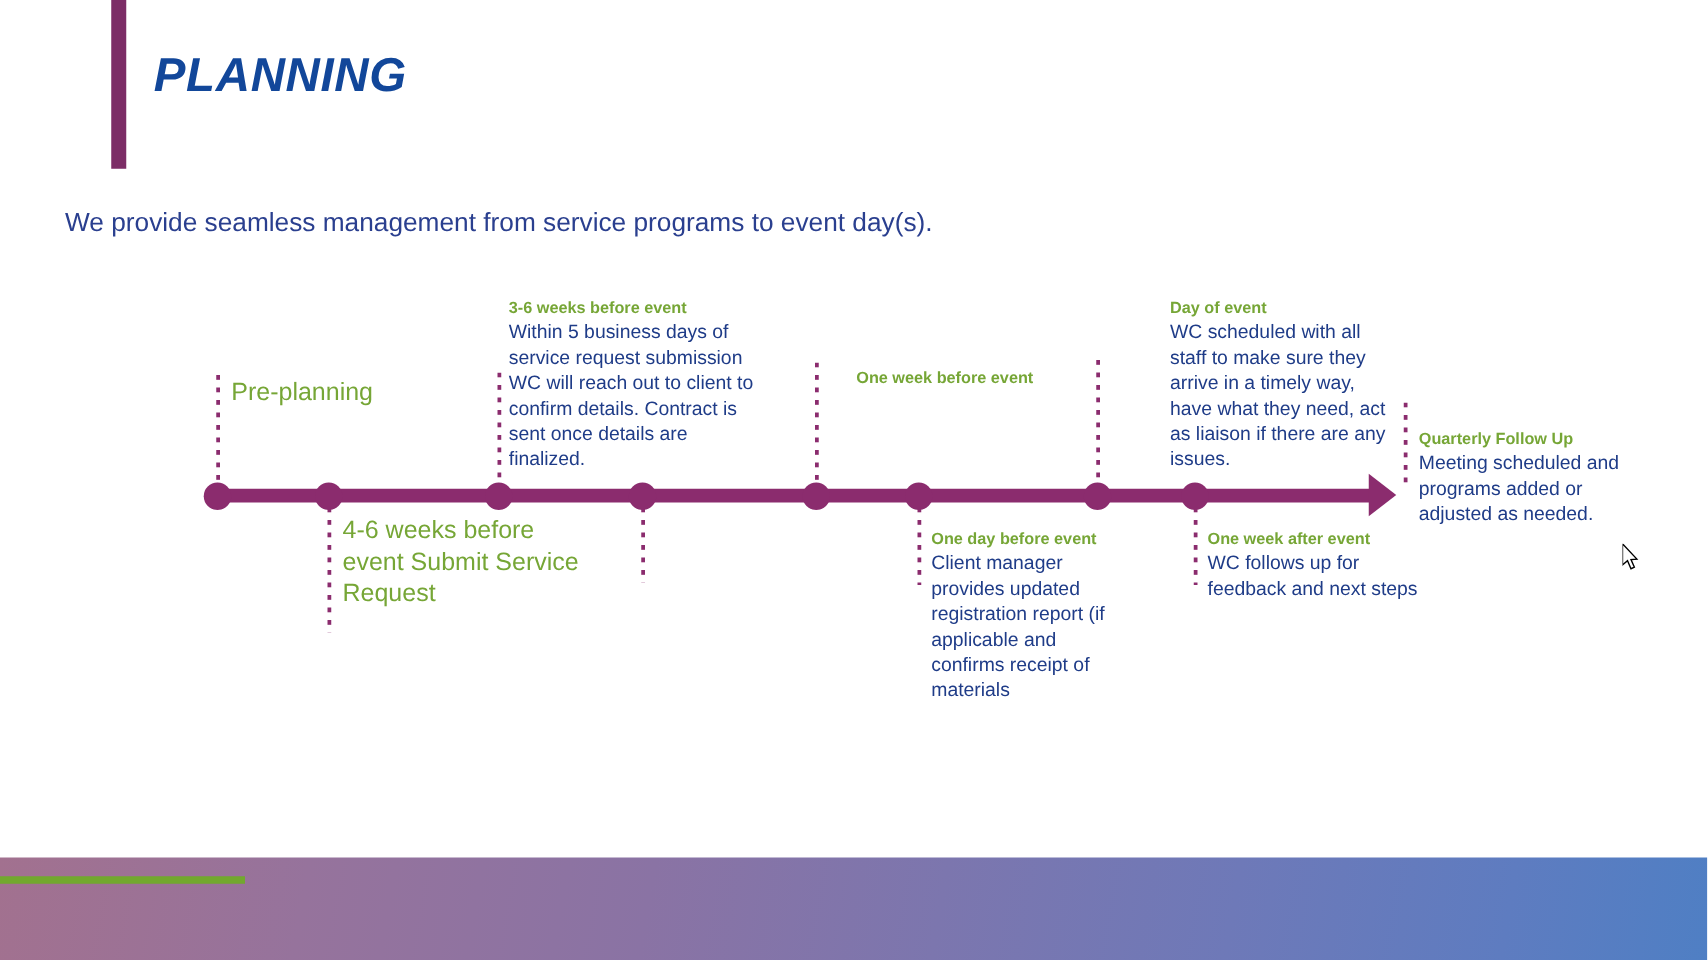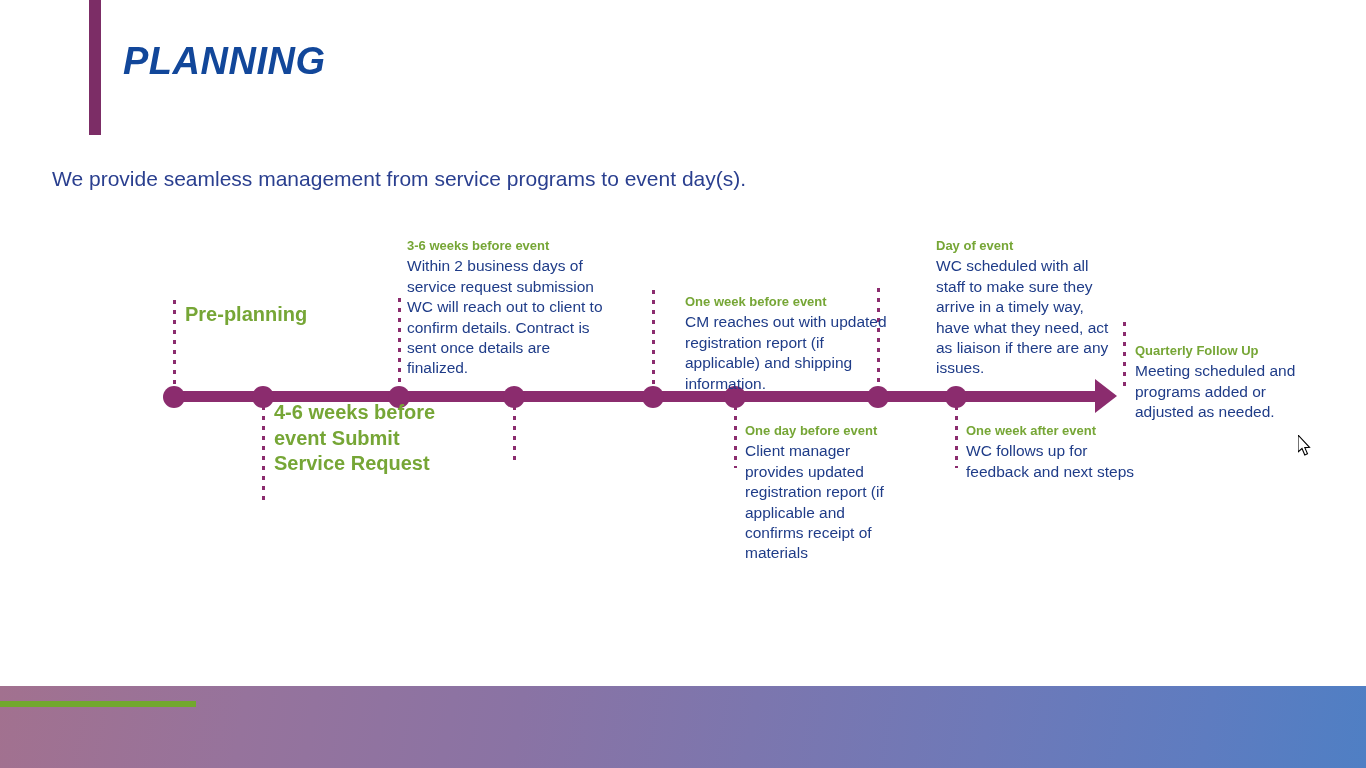--- a/index.html
+++ b/index.html
@@ -104,21 +104,21 @@
   }
   .tl-block .tl-body {
     display: block;
     color: #1F3C88;
   }
   
   .tl-block.green-only {
     color: #76A636;
     font-size: 20px;
     line-height: 25.5px;
-    font-weight: bold;
+    font-weight: normal;
   }
 
   
   .footer-band {
     position: absolute;
     left: 0;
     top: 686px;
     width: 1366px;
     height: 82px;
     background: linear-gradient(100deg, #A2718F 0%, #96739C 18%, #8A73A4 38%, #7C76AE 55%, #6E79B8 72%, #5E7CC0 88%, #4F7FC4 100%);
@@ -172,39 +172,38 @@
   <div class="connector" style="left:514px; top:406px; height:60px;"></div>
   <div class="connector" style="left:735px; top:406px; height:62px;"></div>
   <div class="connector" style="left:956px; top:406px; height:62px;"></div>
 
   <div class="tl-block green-only" style="left:185px; top:302px; width:190px;">
     <span class="tl-head-plain">Pre-planning</span>
   </div>
 
   <div class="tl-block" style="left:407px; top:236px; width:205px;">
     <span class="tl-head">3-6 weeks before event</span>
-    <span class="tl-body">Within 2 business days of service request submission WC will reach out to client to confirm details. Contract is sent once details are finalized.</span>
+    <span class="tl-body">Within 5 business days of service request submission WC will reach out to client to confirm details. Contract is sent once details are finalized.</span>
   </div>
 
   <div class="tl-block" style="left:685px; top:262px; width:205px;margin-top:30px;">
     <span class="tl-head">One week before event</span>
-    <span class="tl-body">CM reaches out with updated registration report (if applicable) and shipping information.</span>
   </div>
 
   <div class="tl-block" style="left:936px; top:236px; width:180px;">
     <span class="tl-head">Day of event</span>
     <span class="tl-body">WC scheduled with all staff to make sure they arrive in a timely way, have what they need, act as liaison if there are any issues.</span>
   </div>
 
   <div class="tl-block" style="left:1135px; top:301px; width:190px;margin-top:40px;">
     <span class="tl-head">Quarterly Follow Up</span>
     <span class="tl-body">Meeting scheduled and programs added or adjusted as needed.</span>
   </div>
 
-  <div class="tl-block green-only" style="left:274px; top:400px; width:195px;">
+  <div class="tl-block green-only" style="left:274px; top:412px; width:195px;">
     <span class="tl-head-plain">4-6 weeks before event Submit Service Request</span>
   </div>
 
 
   <div class="tl-block" style="left:966px; top:421px; width:175px;">
     <span class="tl-head">One week after event</span>
     <span class="tl-body">WC follows up for feedback and next steps</span>
   </div>
 
   <div class="tl-block" style="left:745px; top:421px; width:160px;">

